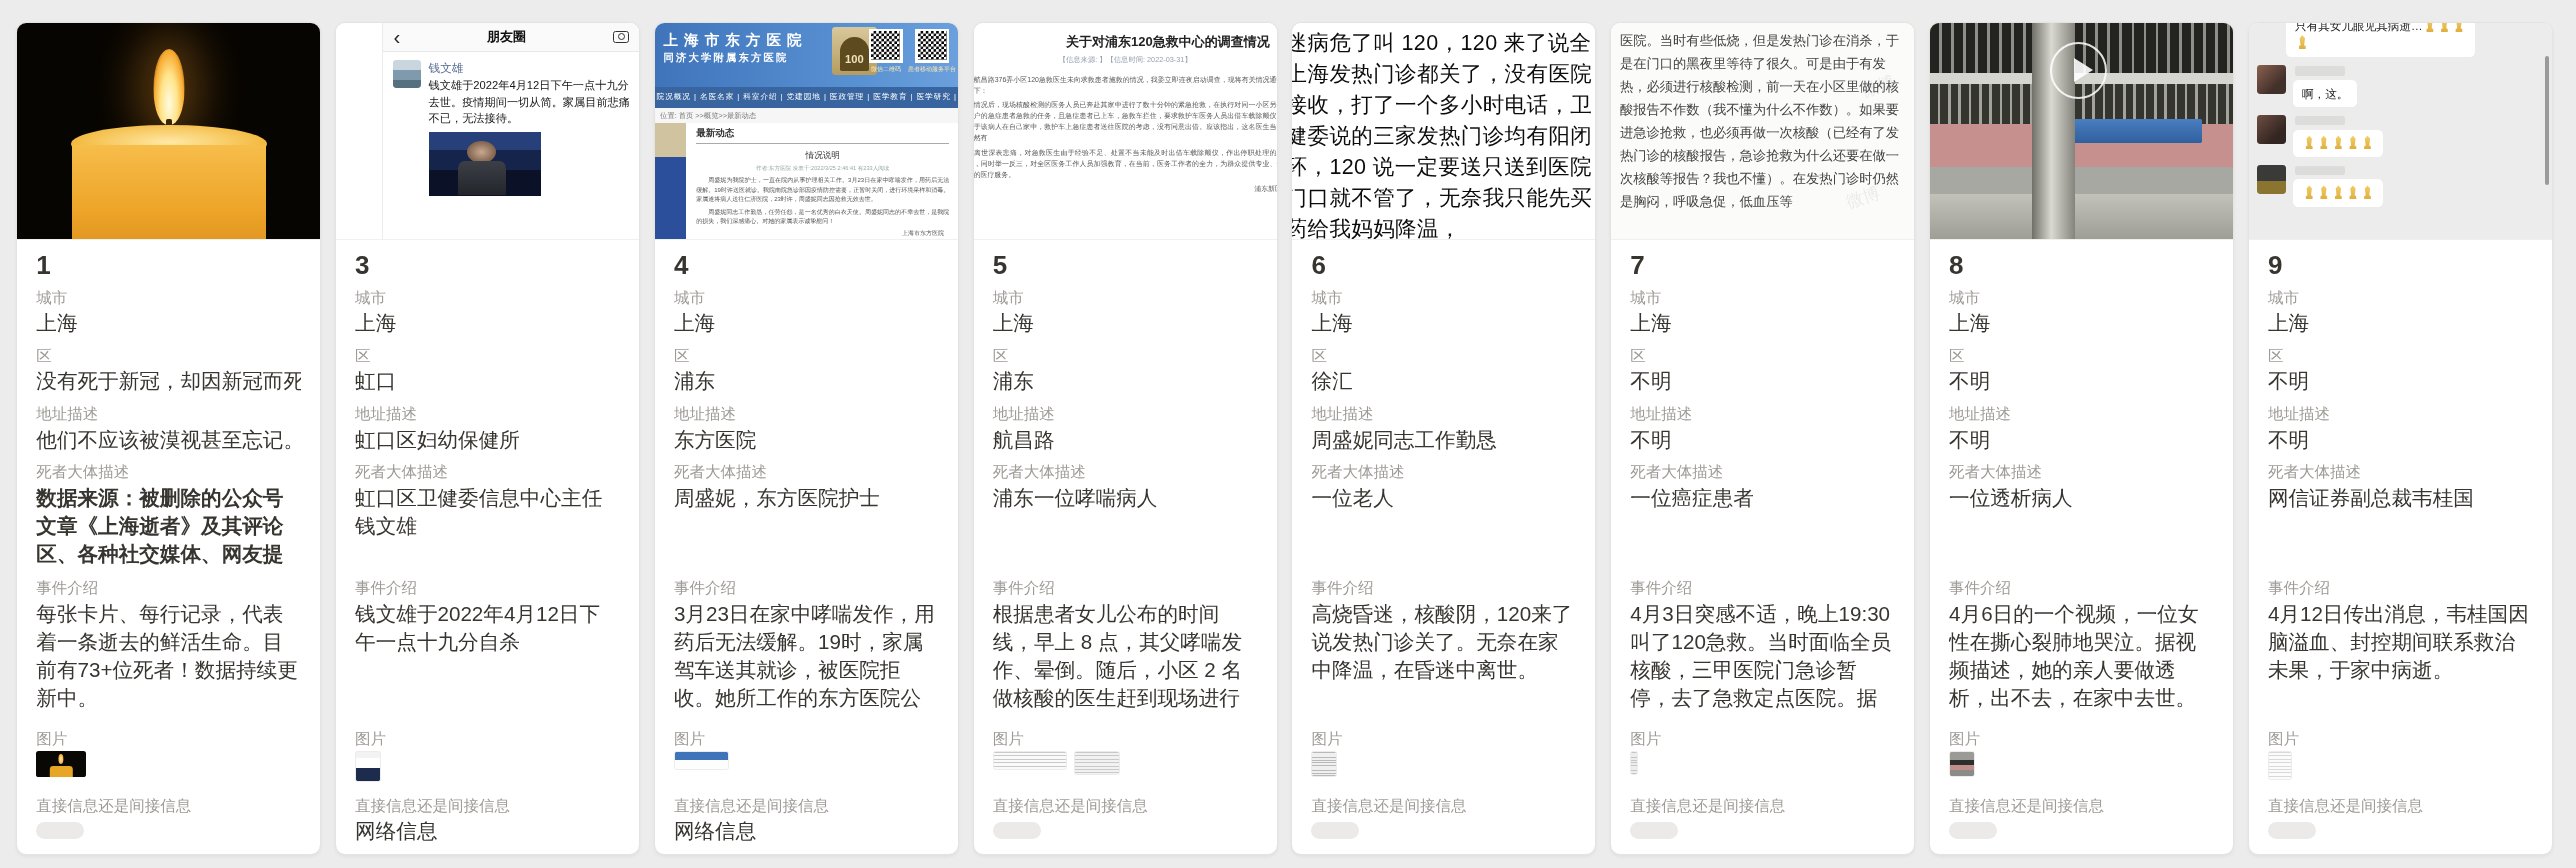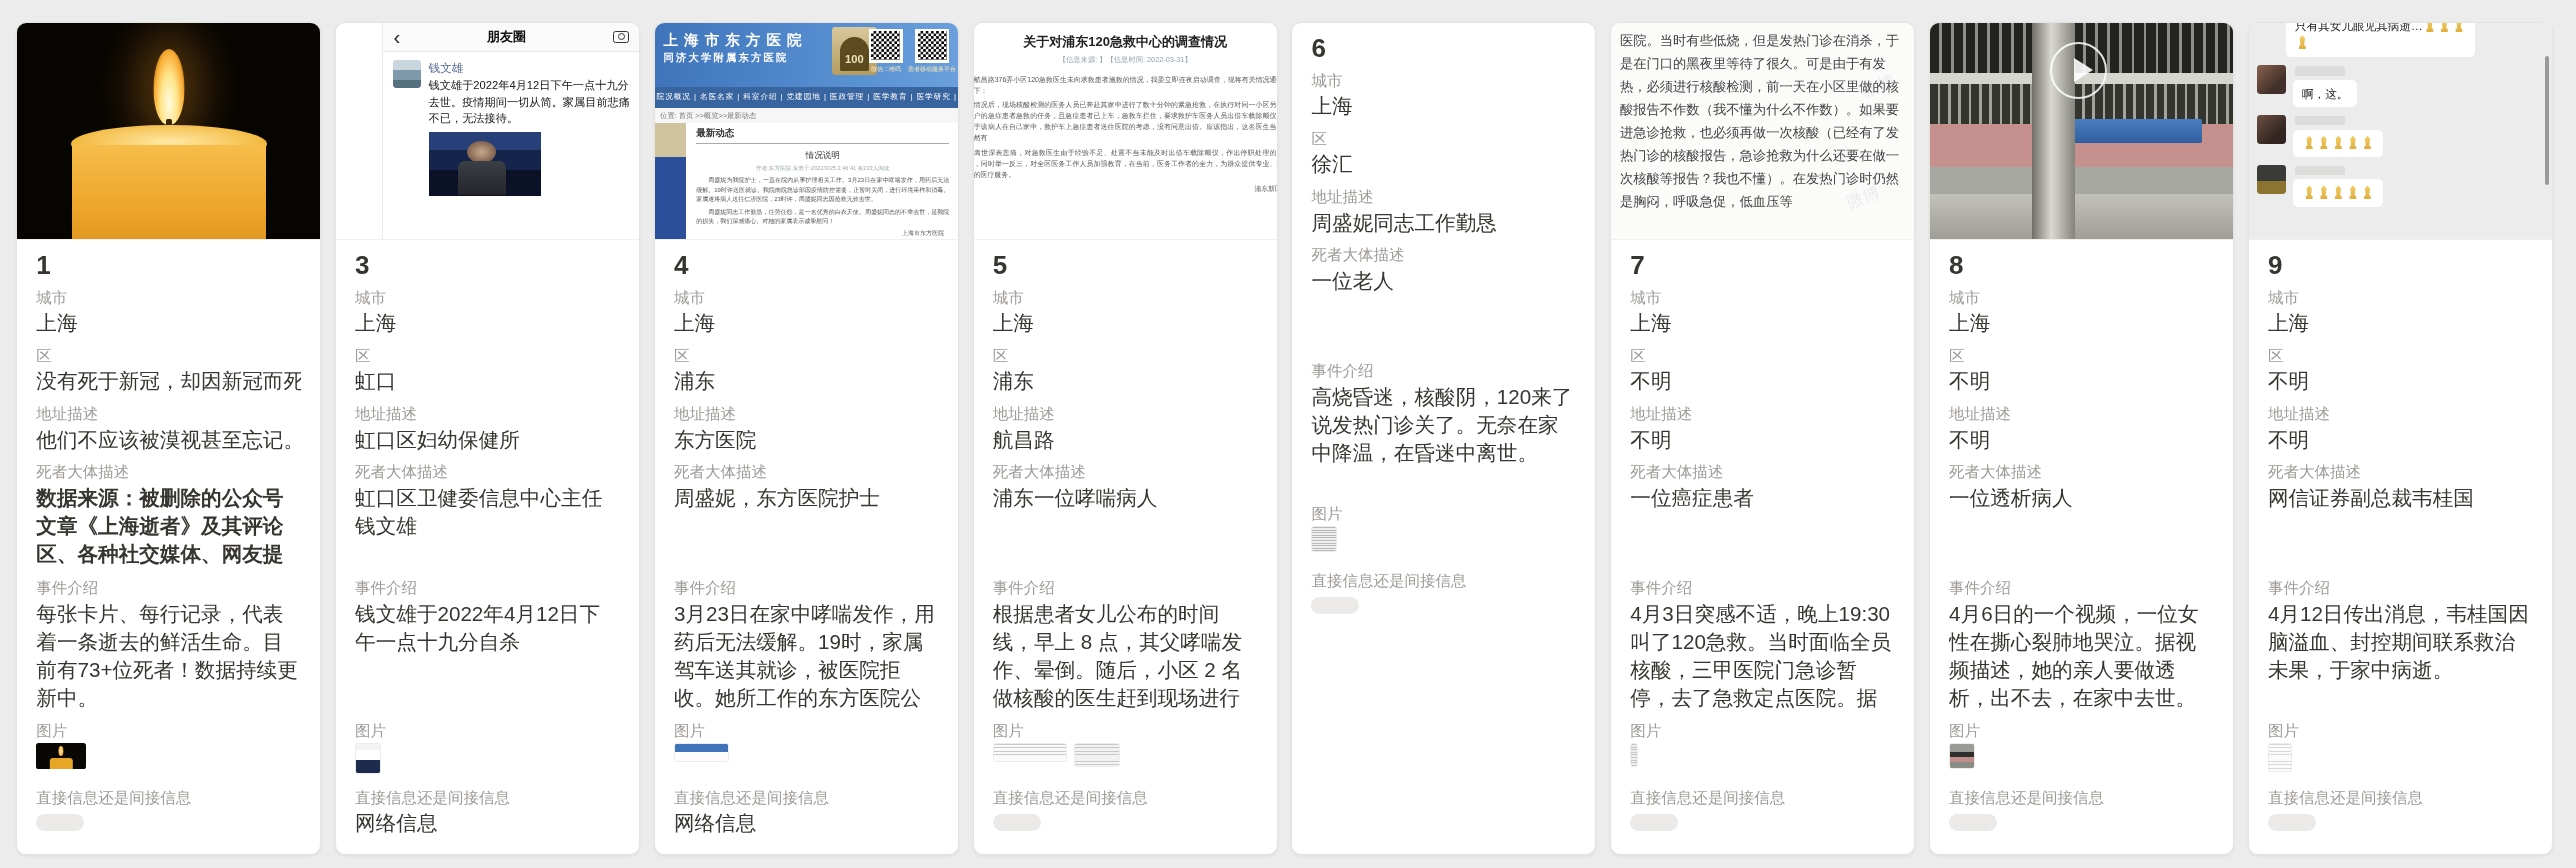--- a/index.html
+++ b/index.html
@@ -10,21 +10,21 @@
           border-radius:10.3px; overflow:hidden; display:flex; flex-direction:column;
           box-shadow:0 1.7px 3.4px rgba(0,0,0,.05); }
   .cover { height:217px; flex:none; position:relative; overflow:hidden; border-bottom:0.9px solid #f1f0ee; background:#fff; }
   .cbody { flex:1; padding:10.3px 19px 0; overflow:hidden; }
   .num { font-size:26px; font-weight:700; line-height:31px; margin-bottom:6.9px; }
   .prop { margin-bottom:8.6px; }
   .lbl { font-size:15.5px; color:#9e9b96; line-height:19px; margin-bottom:2.6px; }
   .val { font-size:20.6px; line-height:28px; color:#37352f; word-break:break-all; }
   .v1  { height:28px; overflow:hidden; white-space:nowrap; }
   .slot-dec .val { height:86px; overflow:hidden; }
-  .slot-event { margin-bottom:6px; }
+  .slot-event { margin-bottom:14px; }
   .slot-event .val { height:115px; overflow:hidden; }
   .bold { font-weight:700; }
   .slot-img { margin-bottom:5.2px; }
   .thumbs { height:40px; display:flex; gap:6.9px; align-items:flex-start; }
   .pill { width:48px; height:17px; border-radius:8.6px; background:#ebeae8; margin-top:6.9px; }
 
   
   .cov-candle { background:#070502; }
   .flame { position:absolute; left:50%; top:26px; transform:translateX(-50%); width:31px; height:76px;
            border-radius:50% 50% 46% 46%;
@@ -81,21 +81,21 @@
   .sliv2 { flex:1; background:#2c4f9c; }
   .article { flex:1; padding:4.3px 8.6px 0 10.3px; }
   .secttl { font-size:9.5px; font-weight:700; color:#333; border-bottom:0.9px solid #aaa; padding-bottom:3.4px; }
   .arthead { text-align:center; font-size:8.6px; color:#333; margin-top:6px; }
   .artmeta { text-align:center; font-size:5.6px; color:#9aa; margin-top:2.6px; }
   .artp { font-size:6px; color:#555; line-height:1.55; text-align:justify; text-indent:2em; margin-top:3.4px; }
   .artsign { font-size:6px; color:#555; text-align:right; margin-top:2.6px; padding-right:5.2px; }
 
   
   .doc { padding:10.3px 6.9px 0; }
-  .doctitle { text-align:center; font-size:13px; font-weight:700; color:#222; }
+  .doctitle { text-align:right; font-size:13px; font-weight:700; color:#222; }
   .docmeta { text-align:center; font-size:7.3px; color:#93a1b1; margin-top:4.3px; }
   .docbody { margin:8.6px 0 0 -13.8px; width:calc(100% + 27.5px); font-size:6.9px; color:#555; line-height:1.6; text-align:justify; }
   .docbody p { margin-bottom:3.4px; }
   .docsign { text-align:right; font-size:6.9px; color:#555; padding-right:1.7px; }
 
   
   .bigtxt { padding:5.2px 3.4px 0; margin-left:-10.3px; width:calc(100% + 20.6px);
             font-size:21.5px; line-height:31px; color:#0c0c0c; letter-spacing:0.4px; word-break:break-all; }
 
   
@@ -369,20 +369,23 @@
           </div>
         </div>
       <div class="prop">
           <div class="lbl">直接信息还是间接信息</div>
         <div class="pill"></div>
         </div>
     </div>
   </article>
 
   <article class="card">
+    <div class="cover">
+      <div class="bigtxt">迷病危了叫 120，120 来了说全上海发热门诊都关了，没有医院接收，打了一个多小时电话，卫健委说的三家发热门诊均有阳闭环，120 说一定要送只送到医院门口就不管了，无奈我只能先买药给我妈妈降温，</div>
+    </div>
     <div class="cbody">
       <div class="num">6</div>
       <div class="prop">
           <div class="lbl">城市</div>
         <div class="val v1">上海</div>
         </div>
       <div class="prop">
           <div class="lbl">区</div>
         <div class="val v1">徐汇</div>
         </div>

